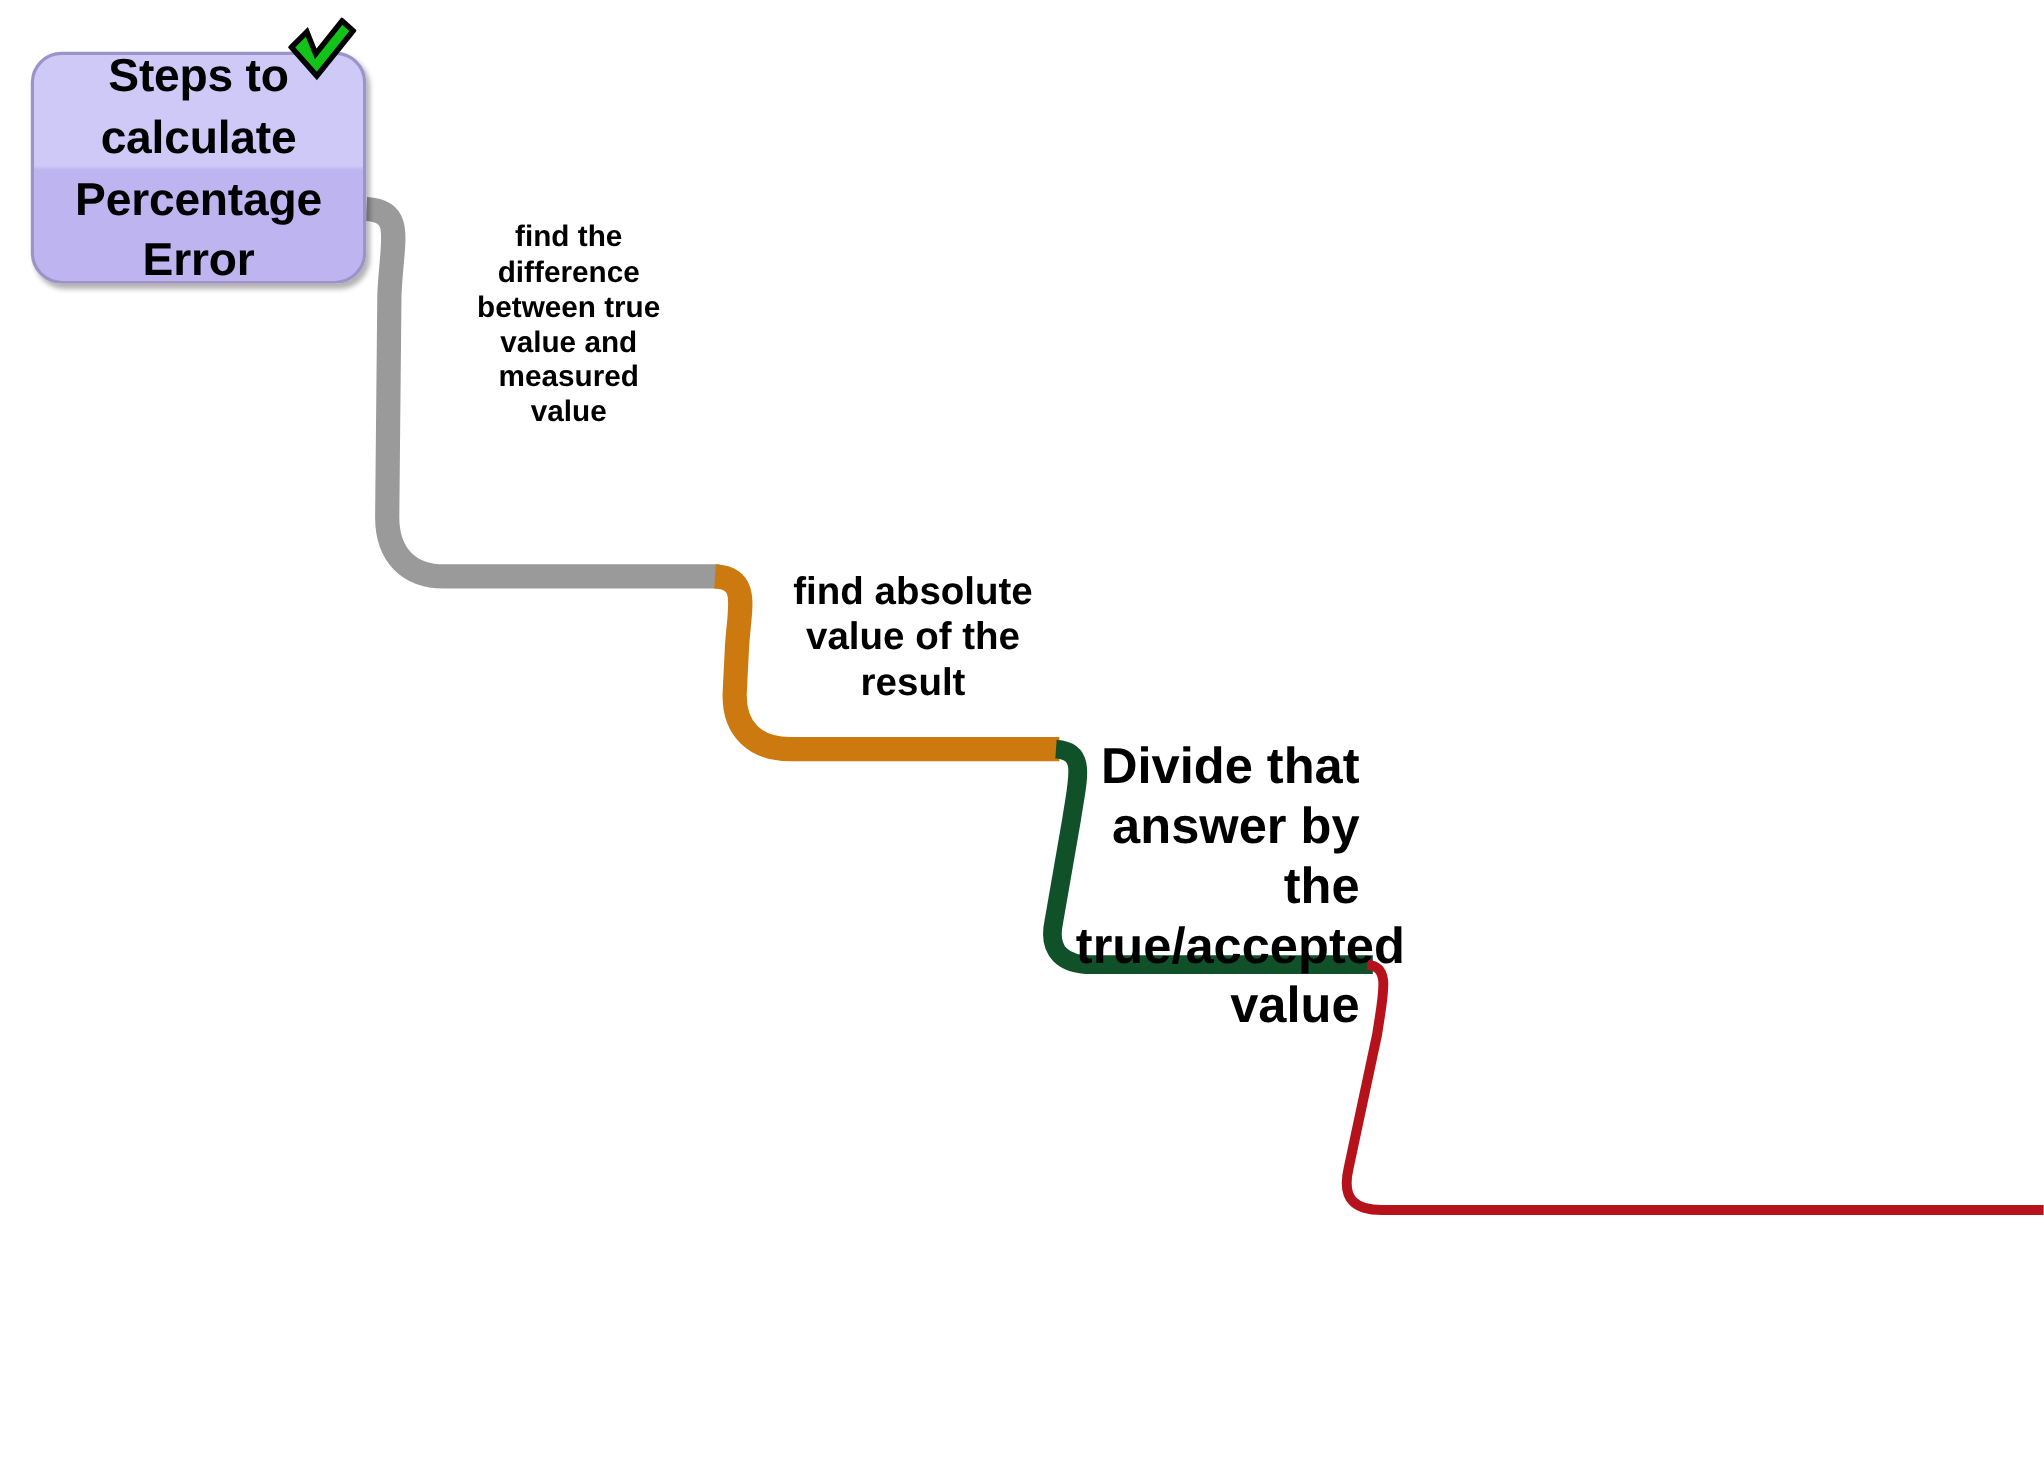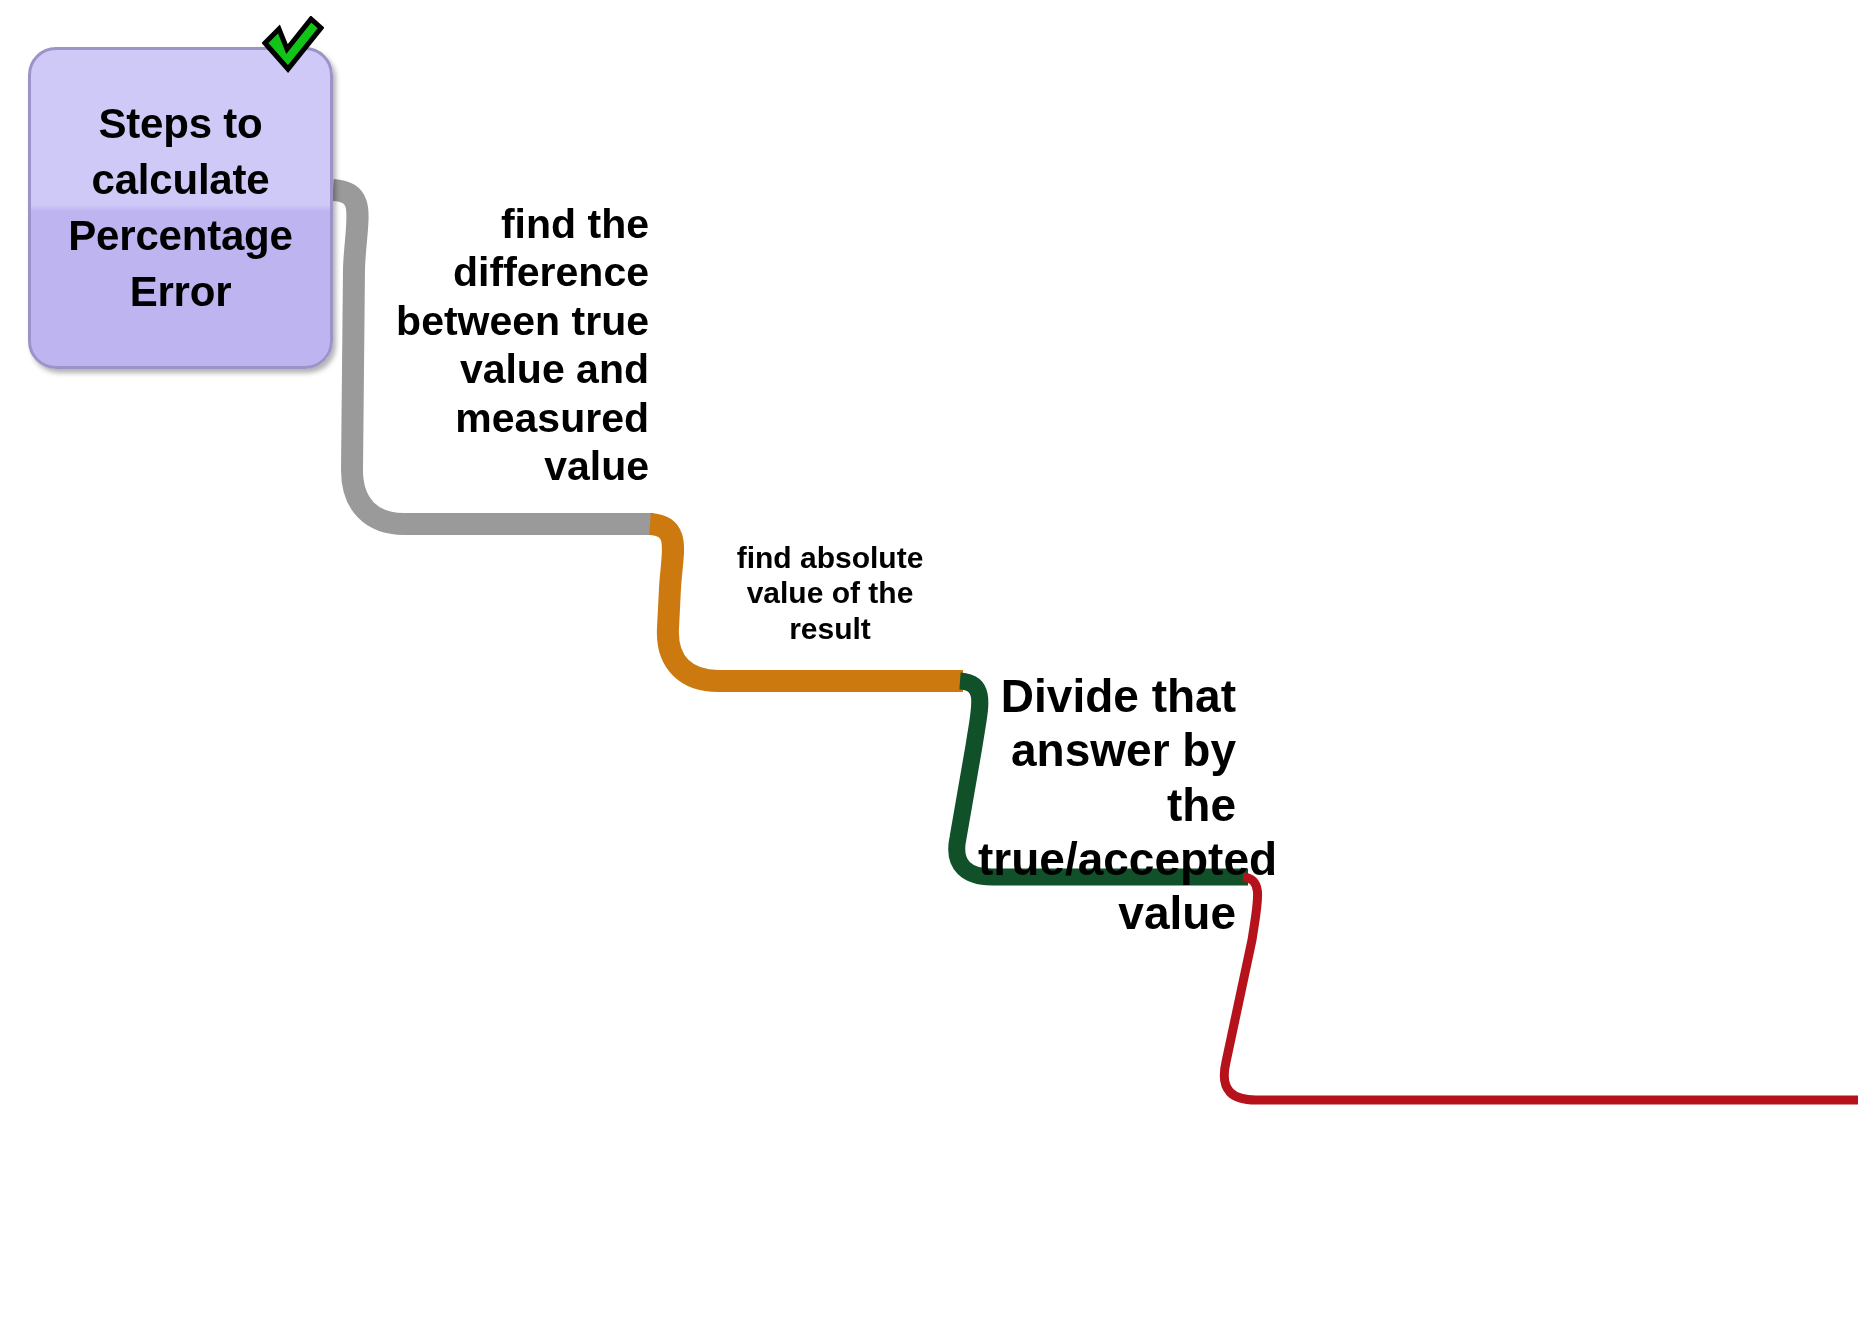--- a/index.html
+++ b/index.html
@@ -12,21 +12,21 @@
   }
   #stage{position:absolute;left:0;top:0;width:1858px;height:1343px;}
 
   
   #connectors{position:absolute;left:0;top:0;width:1858px;height:1343px;}
 
   
   .root-node{
     position:absolute;
     left:28px;top:47px;
-    width:305px;height:322px;
+    width:305px;height:211px;
     border-radius:28px;
     border:3px solid #9d93c9;
     box-sizing:border-box;
     background:linear-gradient(to bottom,#cfc9f7 0%,#cfc9f7 49%,#bdb4f0 51%,#bdb4f0 100%);
     box-shadow:3px 4px 5px rgba(0,0,0,0.30);
     display:flex;align-items:center;justify-content:center;
   }
   .root-label{
     font-size:42px;
     font-weight:bold;
@@ -47,22 +47,22 @@
 
   
   .branch-label{
     position:absolute;
     font-weight:bold;
     color:#000000;
     text-align:center;
     line-height:1.18;
     white-space:pre-line;
   }
-  #label-1{left:385px;top:200px;width:264px;font-size:41px;text-align:right;}
-  #label-2{left:700px;top:540px;width:260px;font-size:30px;}
+  #label-1{left:385px;top:200px;width:264px;font-size:27px;}
+  #label-2{left:700px;top:517px;width:260px;font-size:35px;}
   #label-3{left:978px;top:669px;width:258px;font-size:46px;text-align:right;}
   #label-4{left:1264px;top:886px;width:254px;font-size:39px;}
 </style>
 </head>
 <body>
 
 <div id="stage">
 
   <svg id="connectors" viewBox="0 0 1858 1343" xmlns="http://www.w3.org/2000/svg">
 

